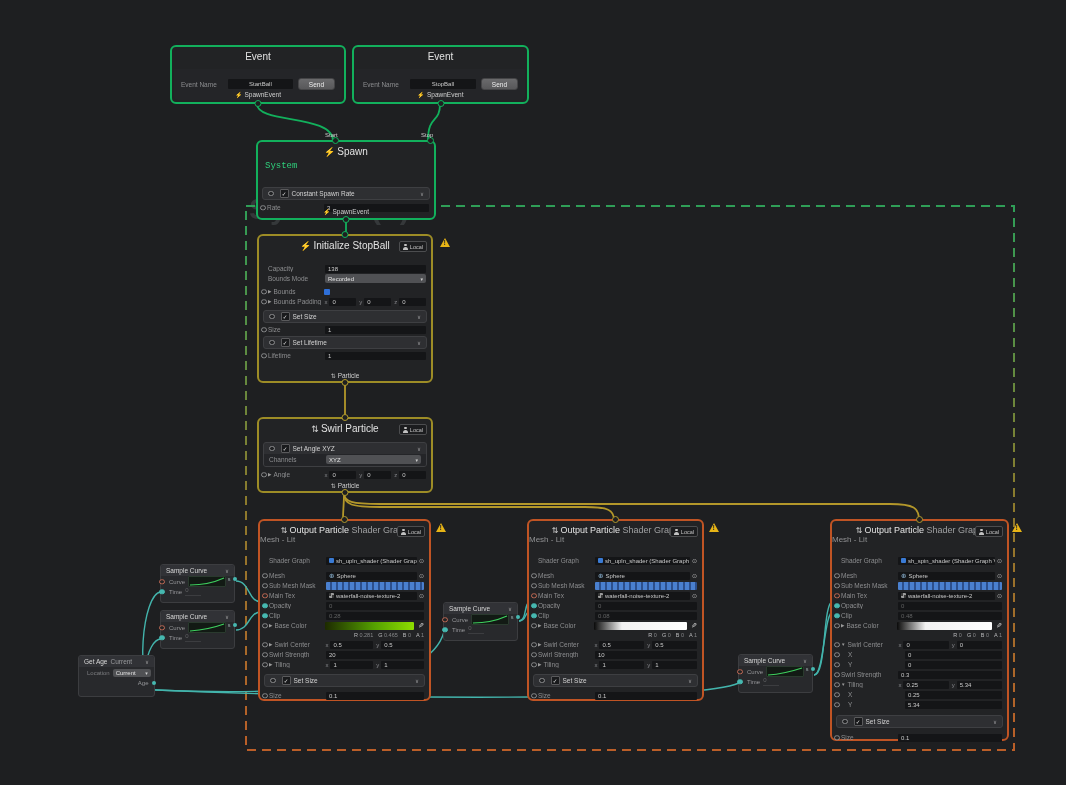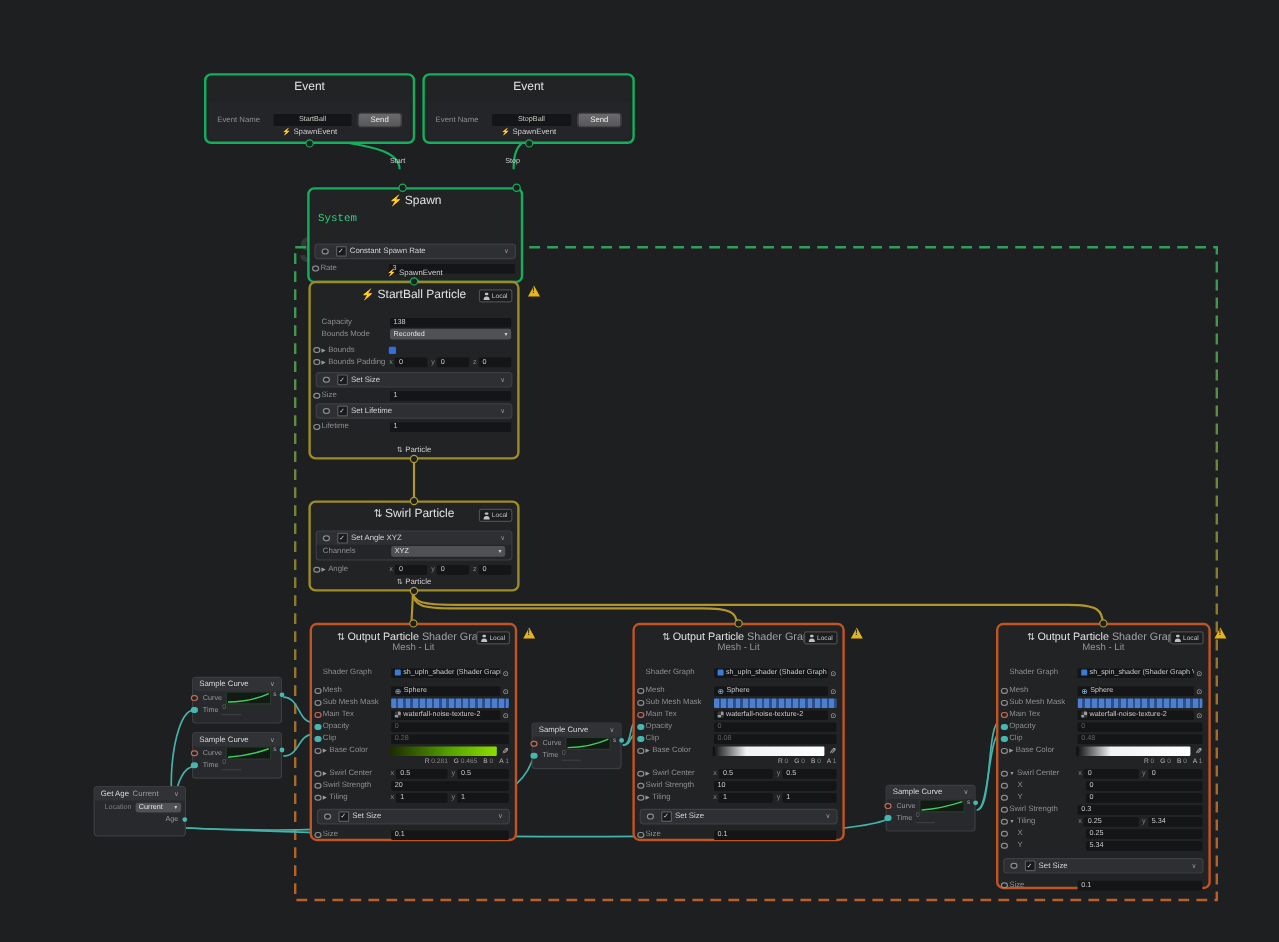--- a/index.html
+++ b/index.html
@@ -4,27 +4,27 @@
 <style>
   html,body{margin:0;padding:0;}
   body{width:1066px;height:785px;position:relative;background:#1e1f21;overflow:hidden;
        font-family:"Liberation Sans",sans-serif;color:#c8c8c8;-webkit-font-smoothing:antialiased;}
   
   .wm{position:absolute;left:249px;top:192px;font-size:30px;font-weight:bold;color:#35383a;z-index:0;letter-spacing:1px;}
   
   svg.edges{position:absolute;left:0;top:0;z-index:1;}
   
   .node{position:absolute;z-index:2;background:#222325;border-radius:6px;box-sizing:border-box;}
-  .gb{border:2px solid #12b05c;margin-top:16px;}
+  .gb{border:2px solid #12b05c;}
   .yb{border:2px solid #9d8c26;}
   .ob{border:2px solid #c05424;}
   .opnode{position:absolute;z-index:2;background:#28292c;border:1px solid #3c3d40;border-radius:3px;box-sizing:border-box;}
   .title{font-size:10px;color:#e2e2e2;text-align:center;padding-top:4px;white-space:nowrap;}
   .title .dim2{color:#9fa0a2;}
-  .subtitle{font-size:8px;color:#919294;text-align:center;}
+  .subtitle{font-size:8px;color:#919294;text-align:left;}
   .ticon{font-size:9px;color:#d5d5d5;margin-right:2px;}
   .sysname{position:absolute;left:7px;top:19px;font-size:9px;color:#2fd07c;font-family:Liberation Mono, monospace;}
   
   .row{position:relative;display:flex;align-items:center;height:9px;margin:0 5px 1px 9px;font-size:6.5px;color:#8d8e90;}
   .row .lbl{width:57px;flex:none;white-space:nowrap;overflow:hidden;}
   .row .arr{font-size:4.5px;color:#9a9a9a;margin-right:2px;flex:none;}
   .fld{flex:1;background:#141517;height:8px;border-radius:1px;color:#c9c9c9;display:flex;align-items:center;padding:0 3px;font-size:6px;min-width:0;white-space:nowrap;overflow:hidden;}
   .fld.dim{color:#606162;}
   .fld.ctr{justify-content:center;}
   .drop{flex:1;background:#505154;height:9px;border-radius:2px;color:#e2e2e2;display:flex;align-items:center;justify-content:space-between;padding:0 3px;font-size:6px;min-width:0;}
@@ -177,21 +177,21 @@
     <span class="fld">3</span>
   </div>
   <div class="flowlab" style="bottom:3px;">
     <span class="fi">⚡</span><span>SpawnEvent</span>
   </div>
   <span class="p" style="left:50%;bottom:-5px;transform:translateX(-50%);"></span>
 </div>
 
 <div class="node yb" style="left:257px;top:234px;width:176px;height:149px;">
   <span class="p" style="left:50%;top:-5px;transform:translateX(-50%);"></span>
-  <div class="title"><span class="ticon">⚡</span><span>StartBall Particle</span></div>
+  <div class="title"><span class="ticon">⚡</span><span>Initialize StopBall</span></div>
   <div class="loc">
       <span class="person"></span>
       <span>Local</span>
     </div>
   <div class="row" style="margin-top:13px;">
     <span class="lbl">Capacity</span>
     <span class="fld">138</span>
   </div>
   <div class="row">
     <span class="lbl">Bounds Mode</span>

